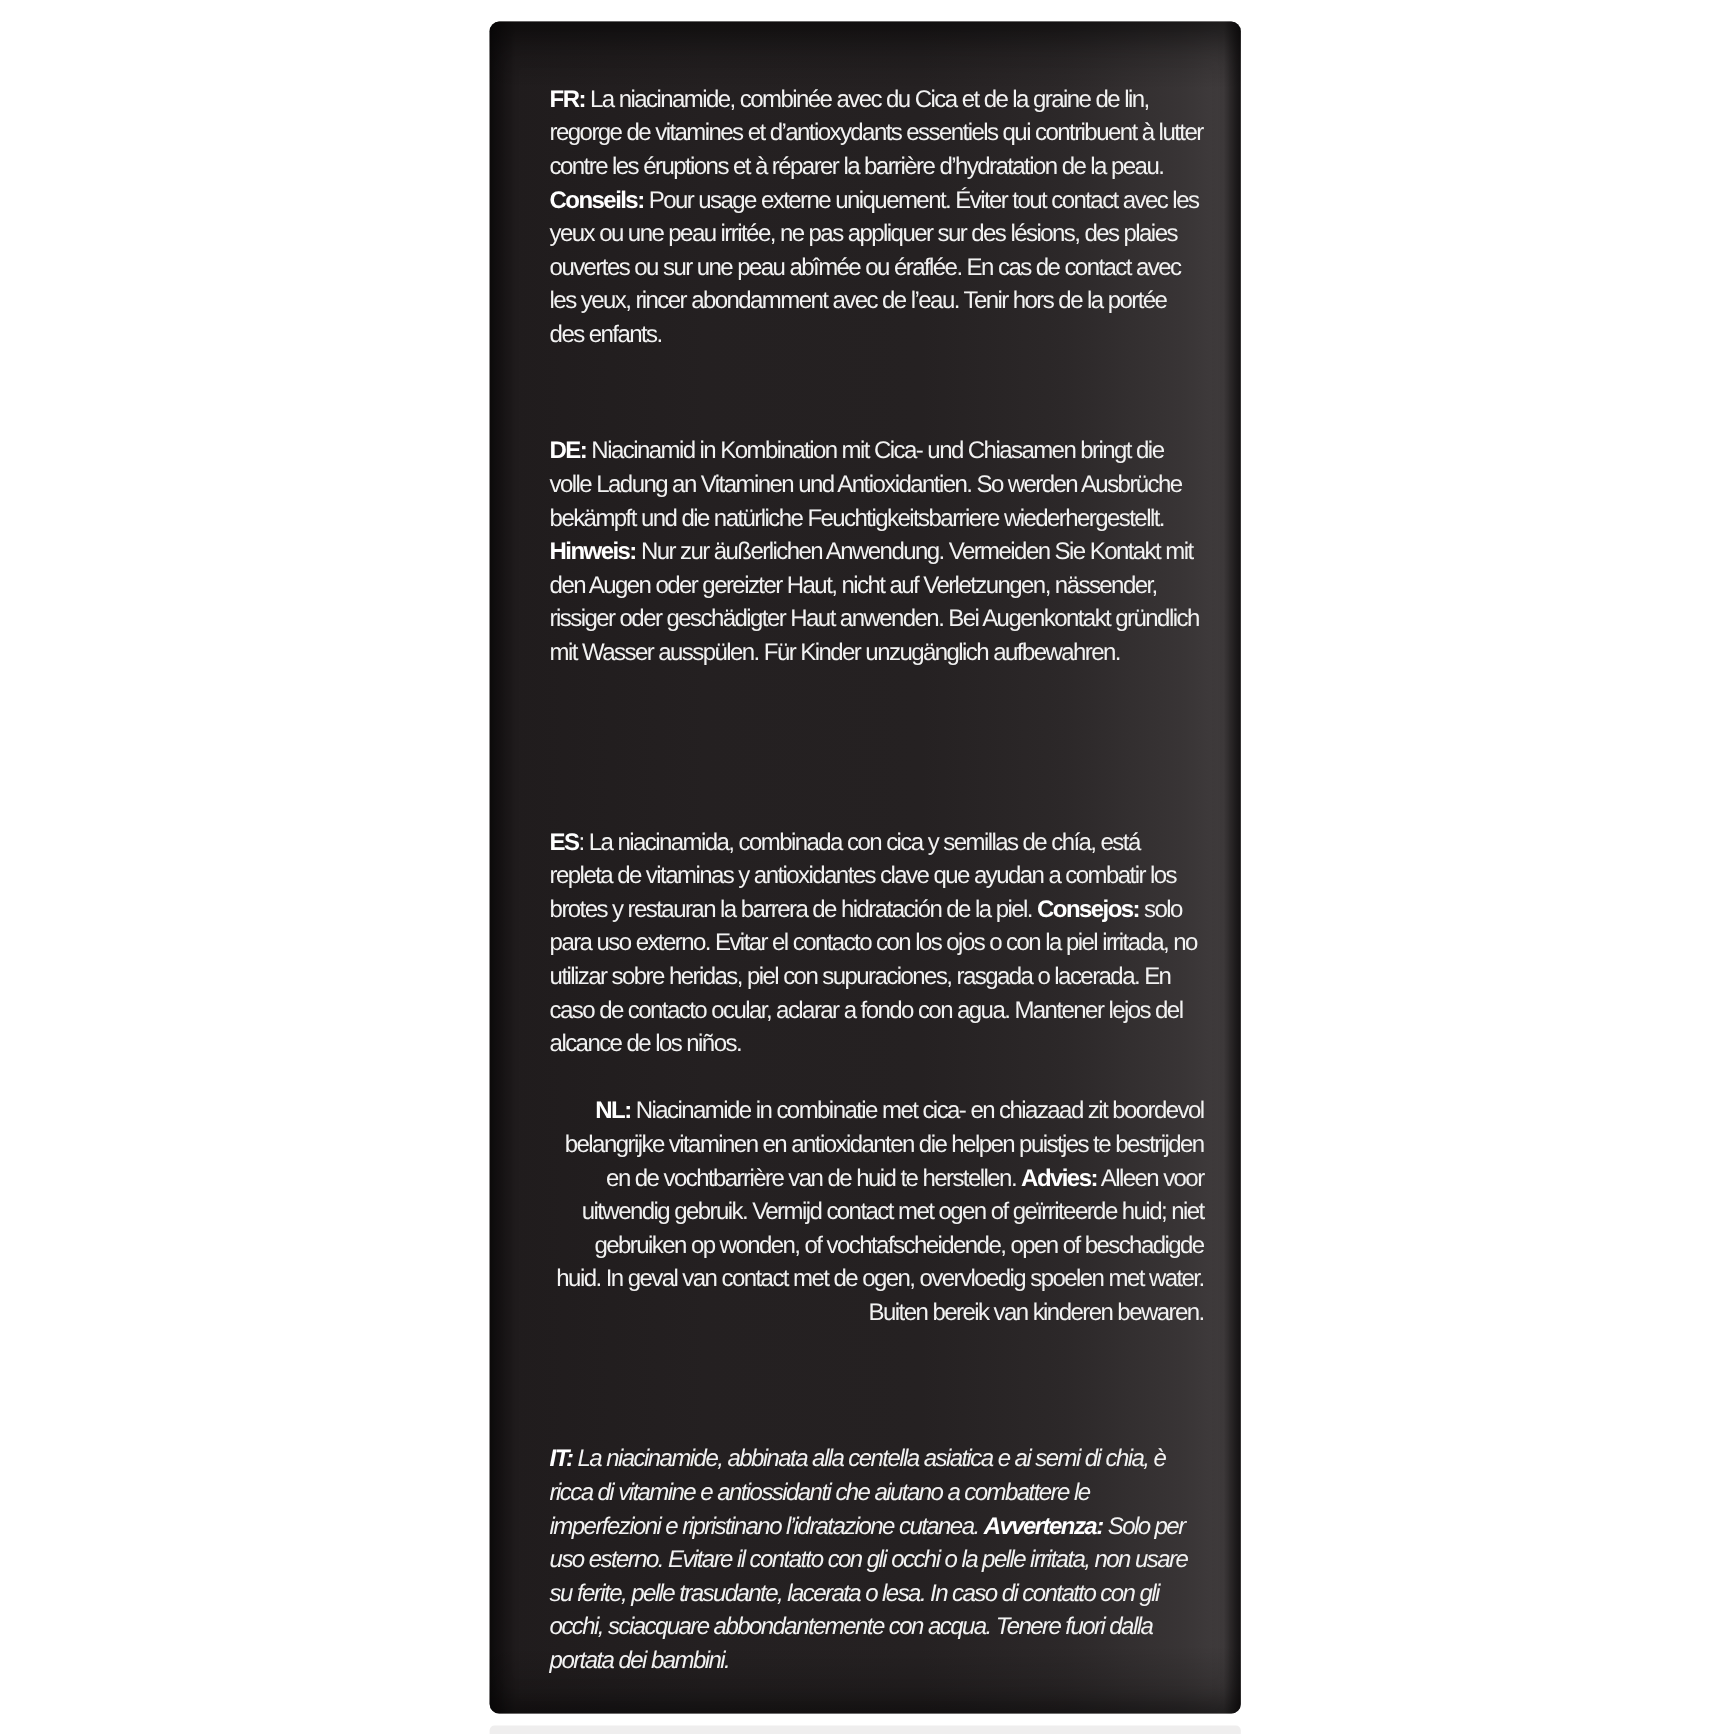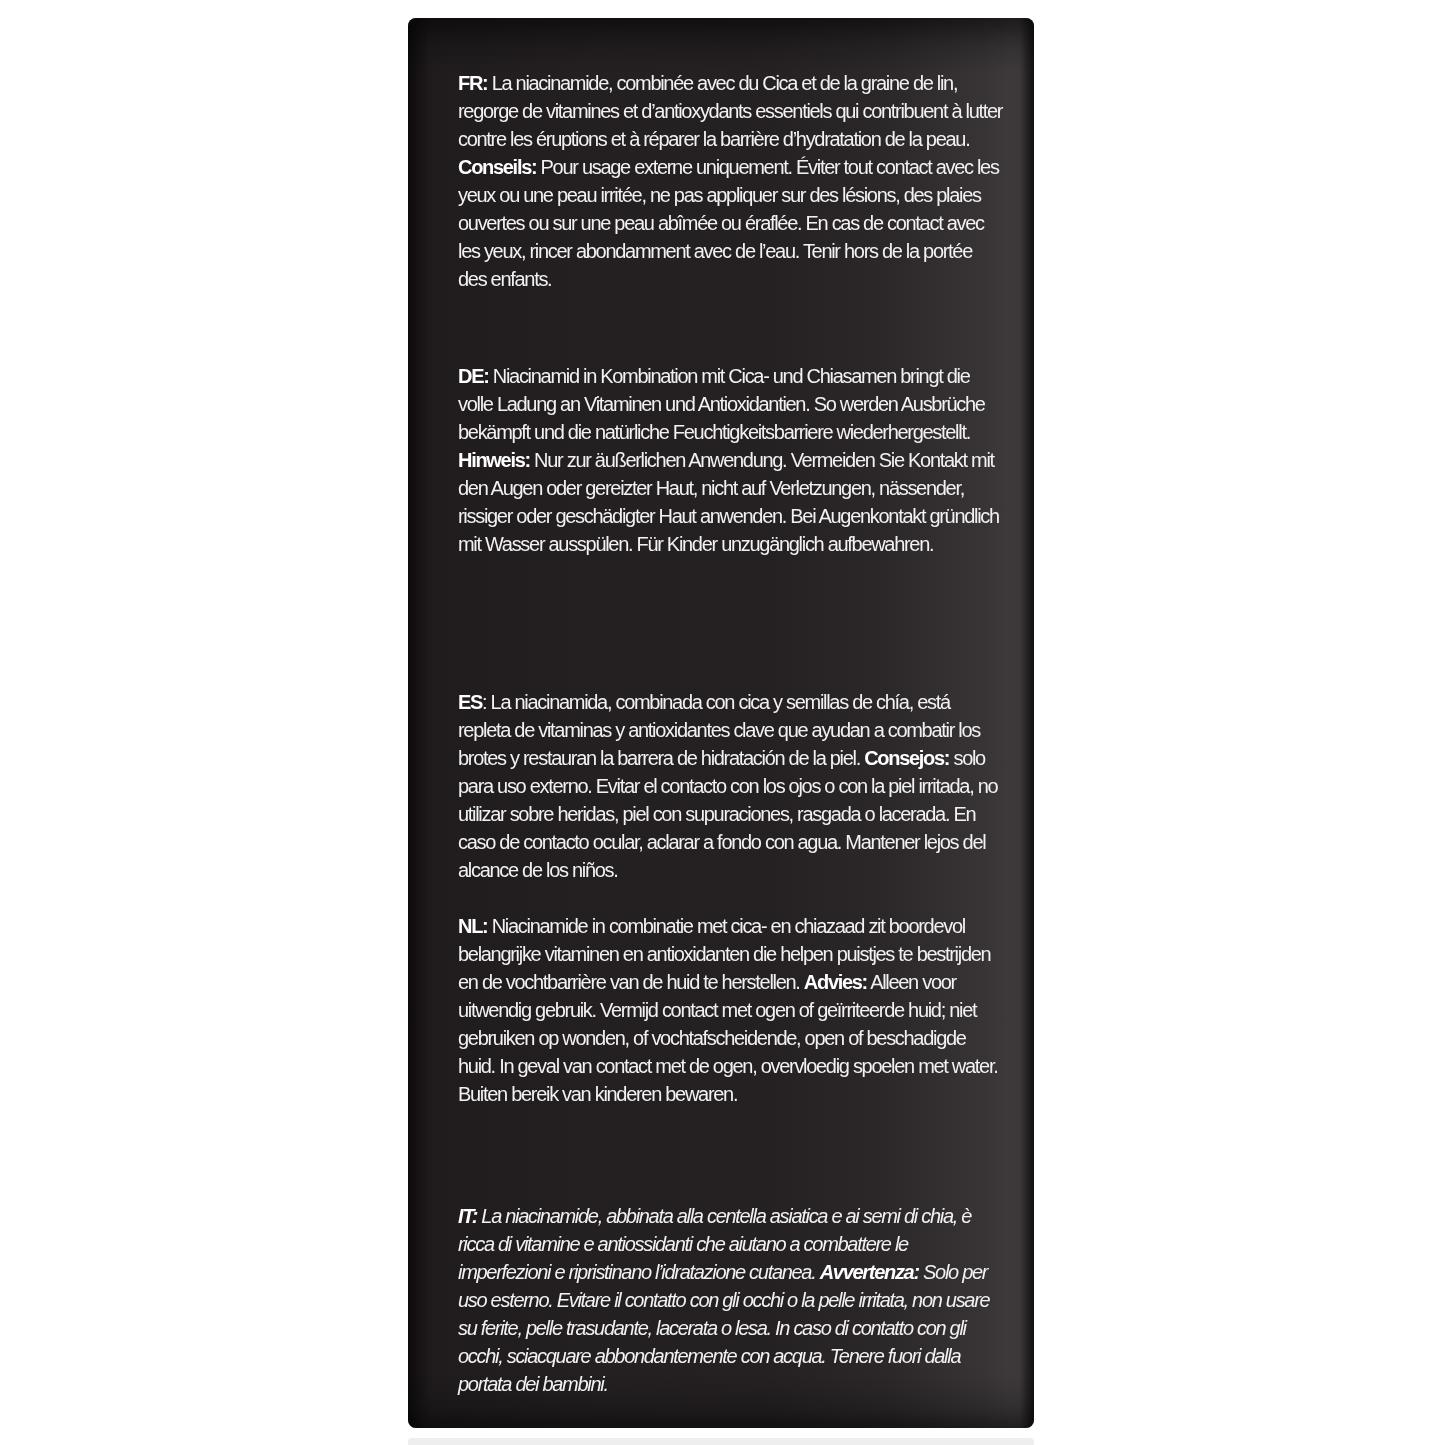--- a/index.html
+++ b/index.html
@@ -54,21 +54,21 @@
     letter-spacing: -1.3px;
     font-weight: 400;
   }
   .para b {
     font-weight: 700;
     color: #ffffff;
   }
   .p-fr { top: 51px;  }
   .p-de { top: 344px; }
   .p-es { top: 634px; margin-top: 36px; }
-  .p-nl { top: 894px; }
+  .p-nl { top: 894px; text-align: right; }
   .p-it { top: 1184px; font-style: italic; }
   
   .next-panel-edge {
     position: absolute;
     left: 408px;
     top: 1438px;
     width: 626px;
     height: 7px;
     border-radius: 4px 4px 0 0;
     background: #efeeee;

